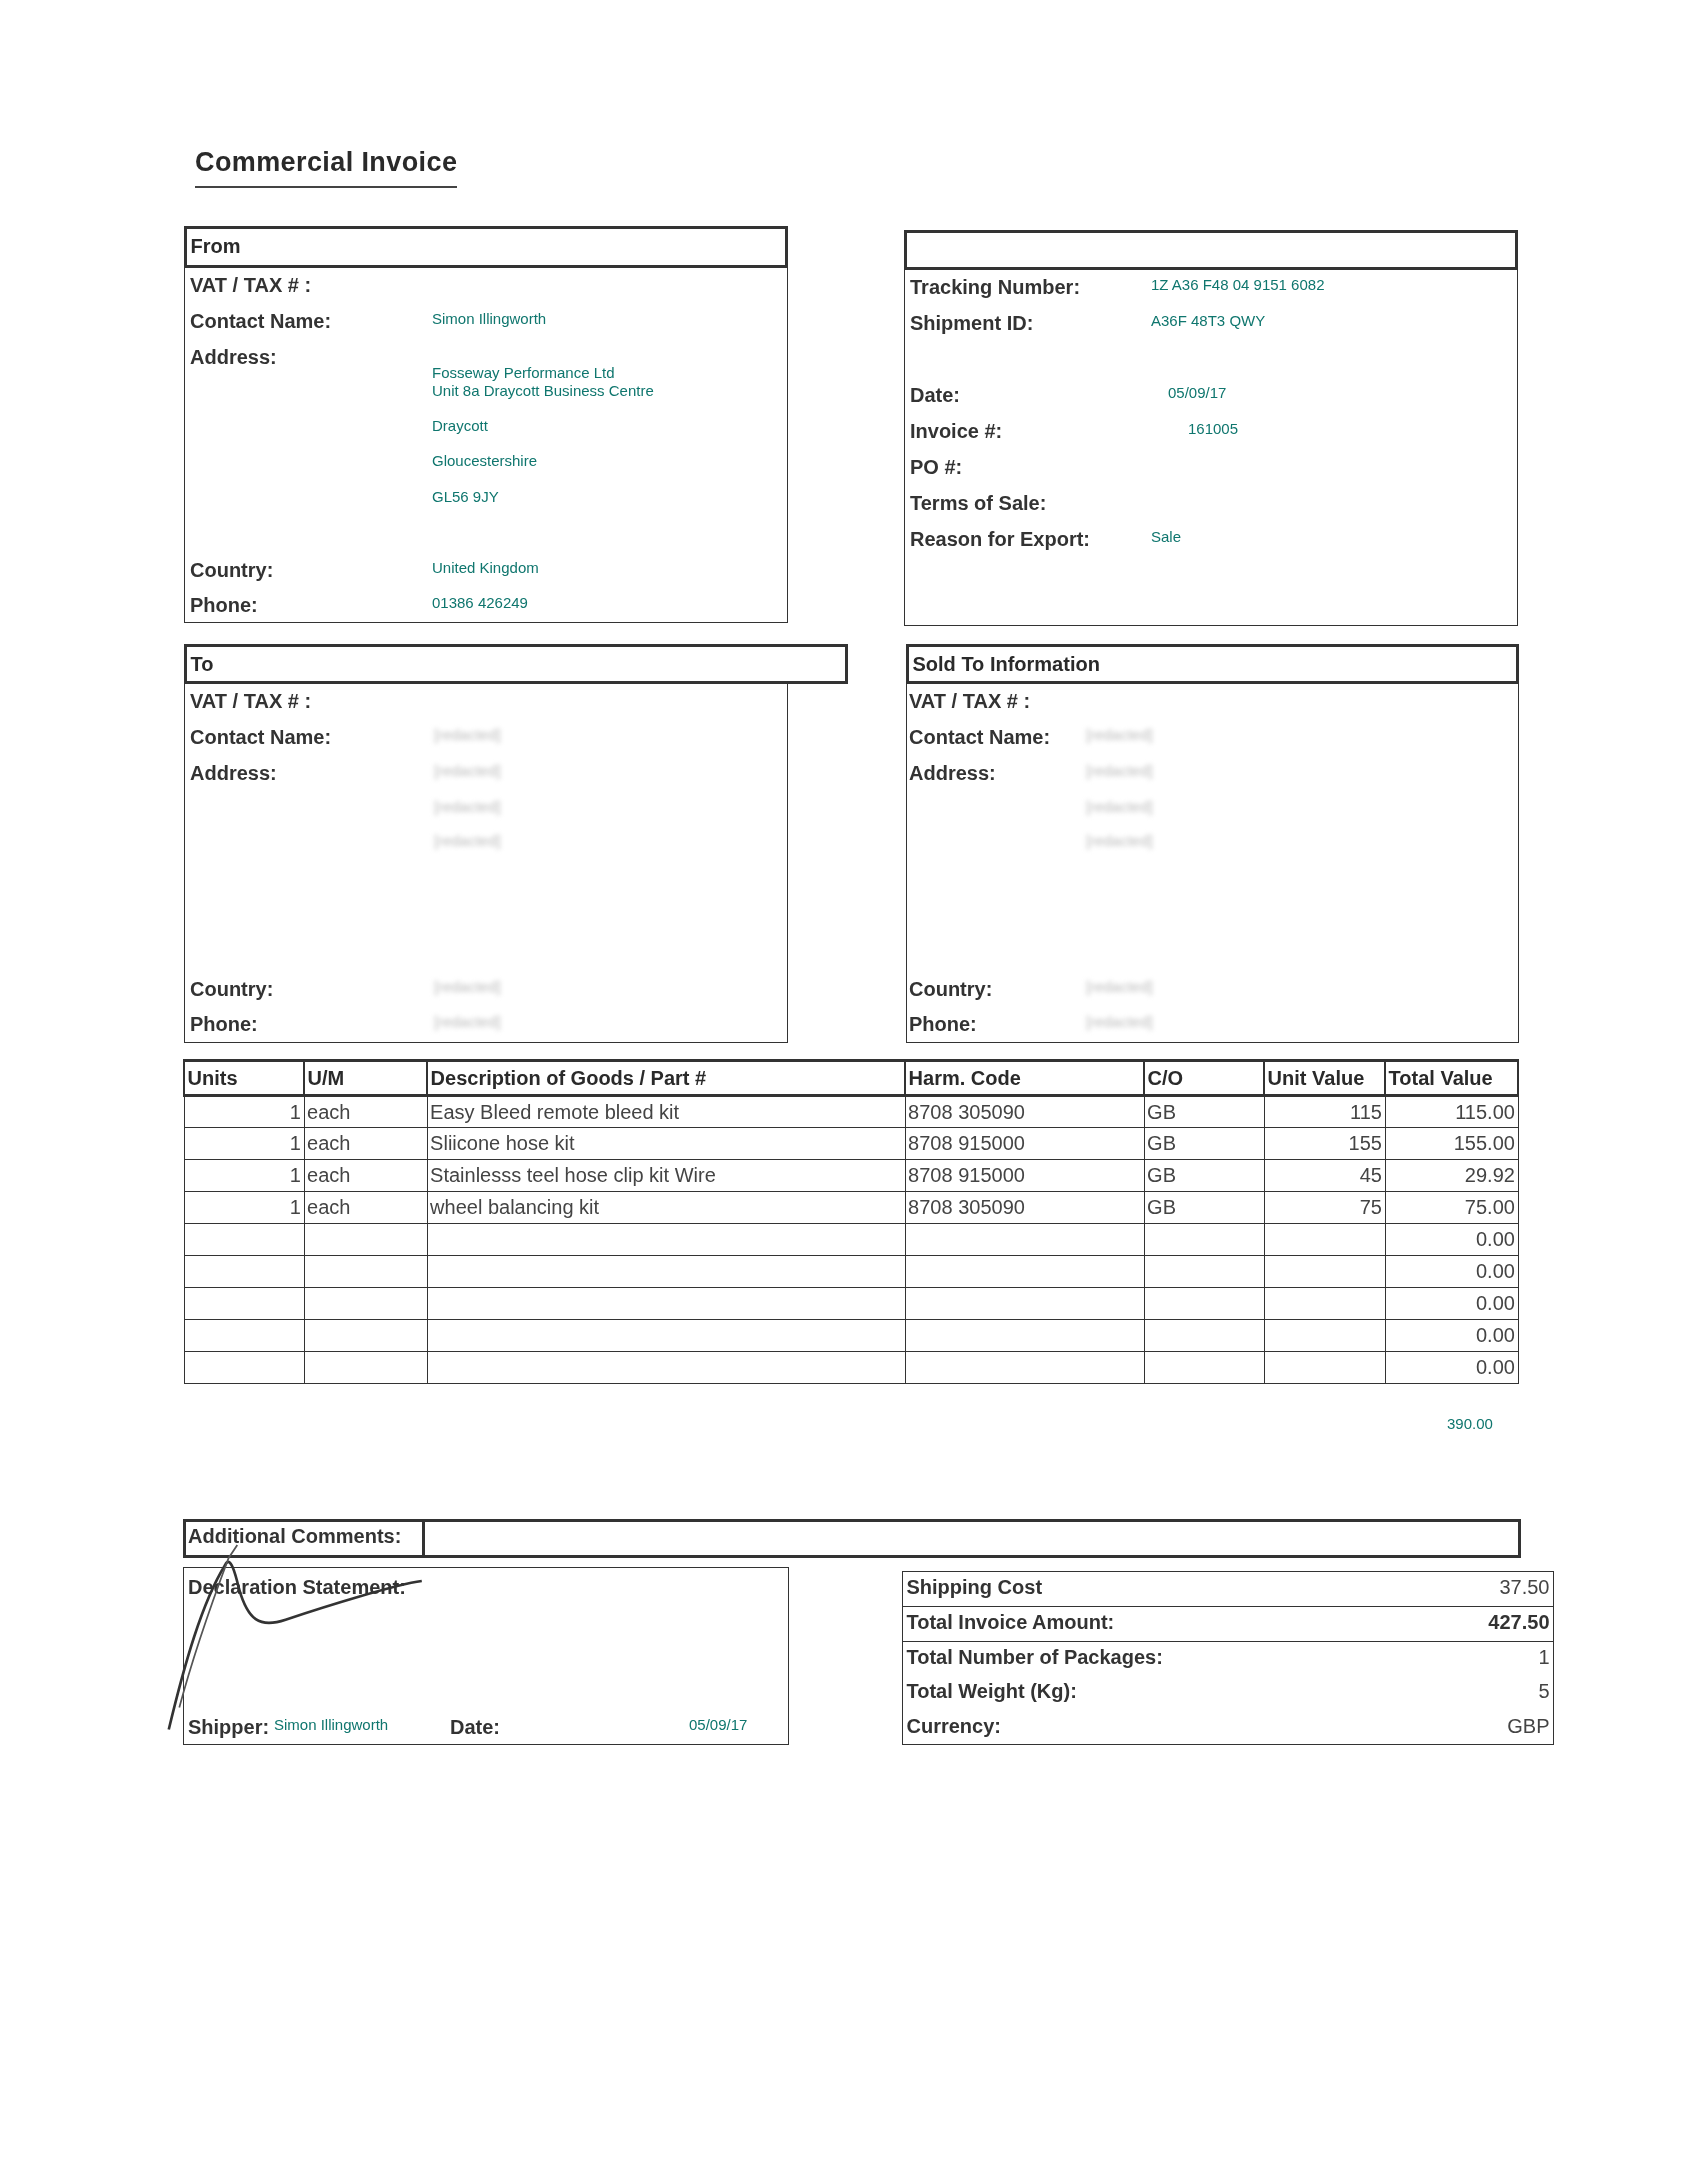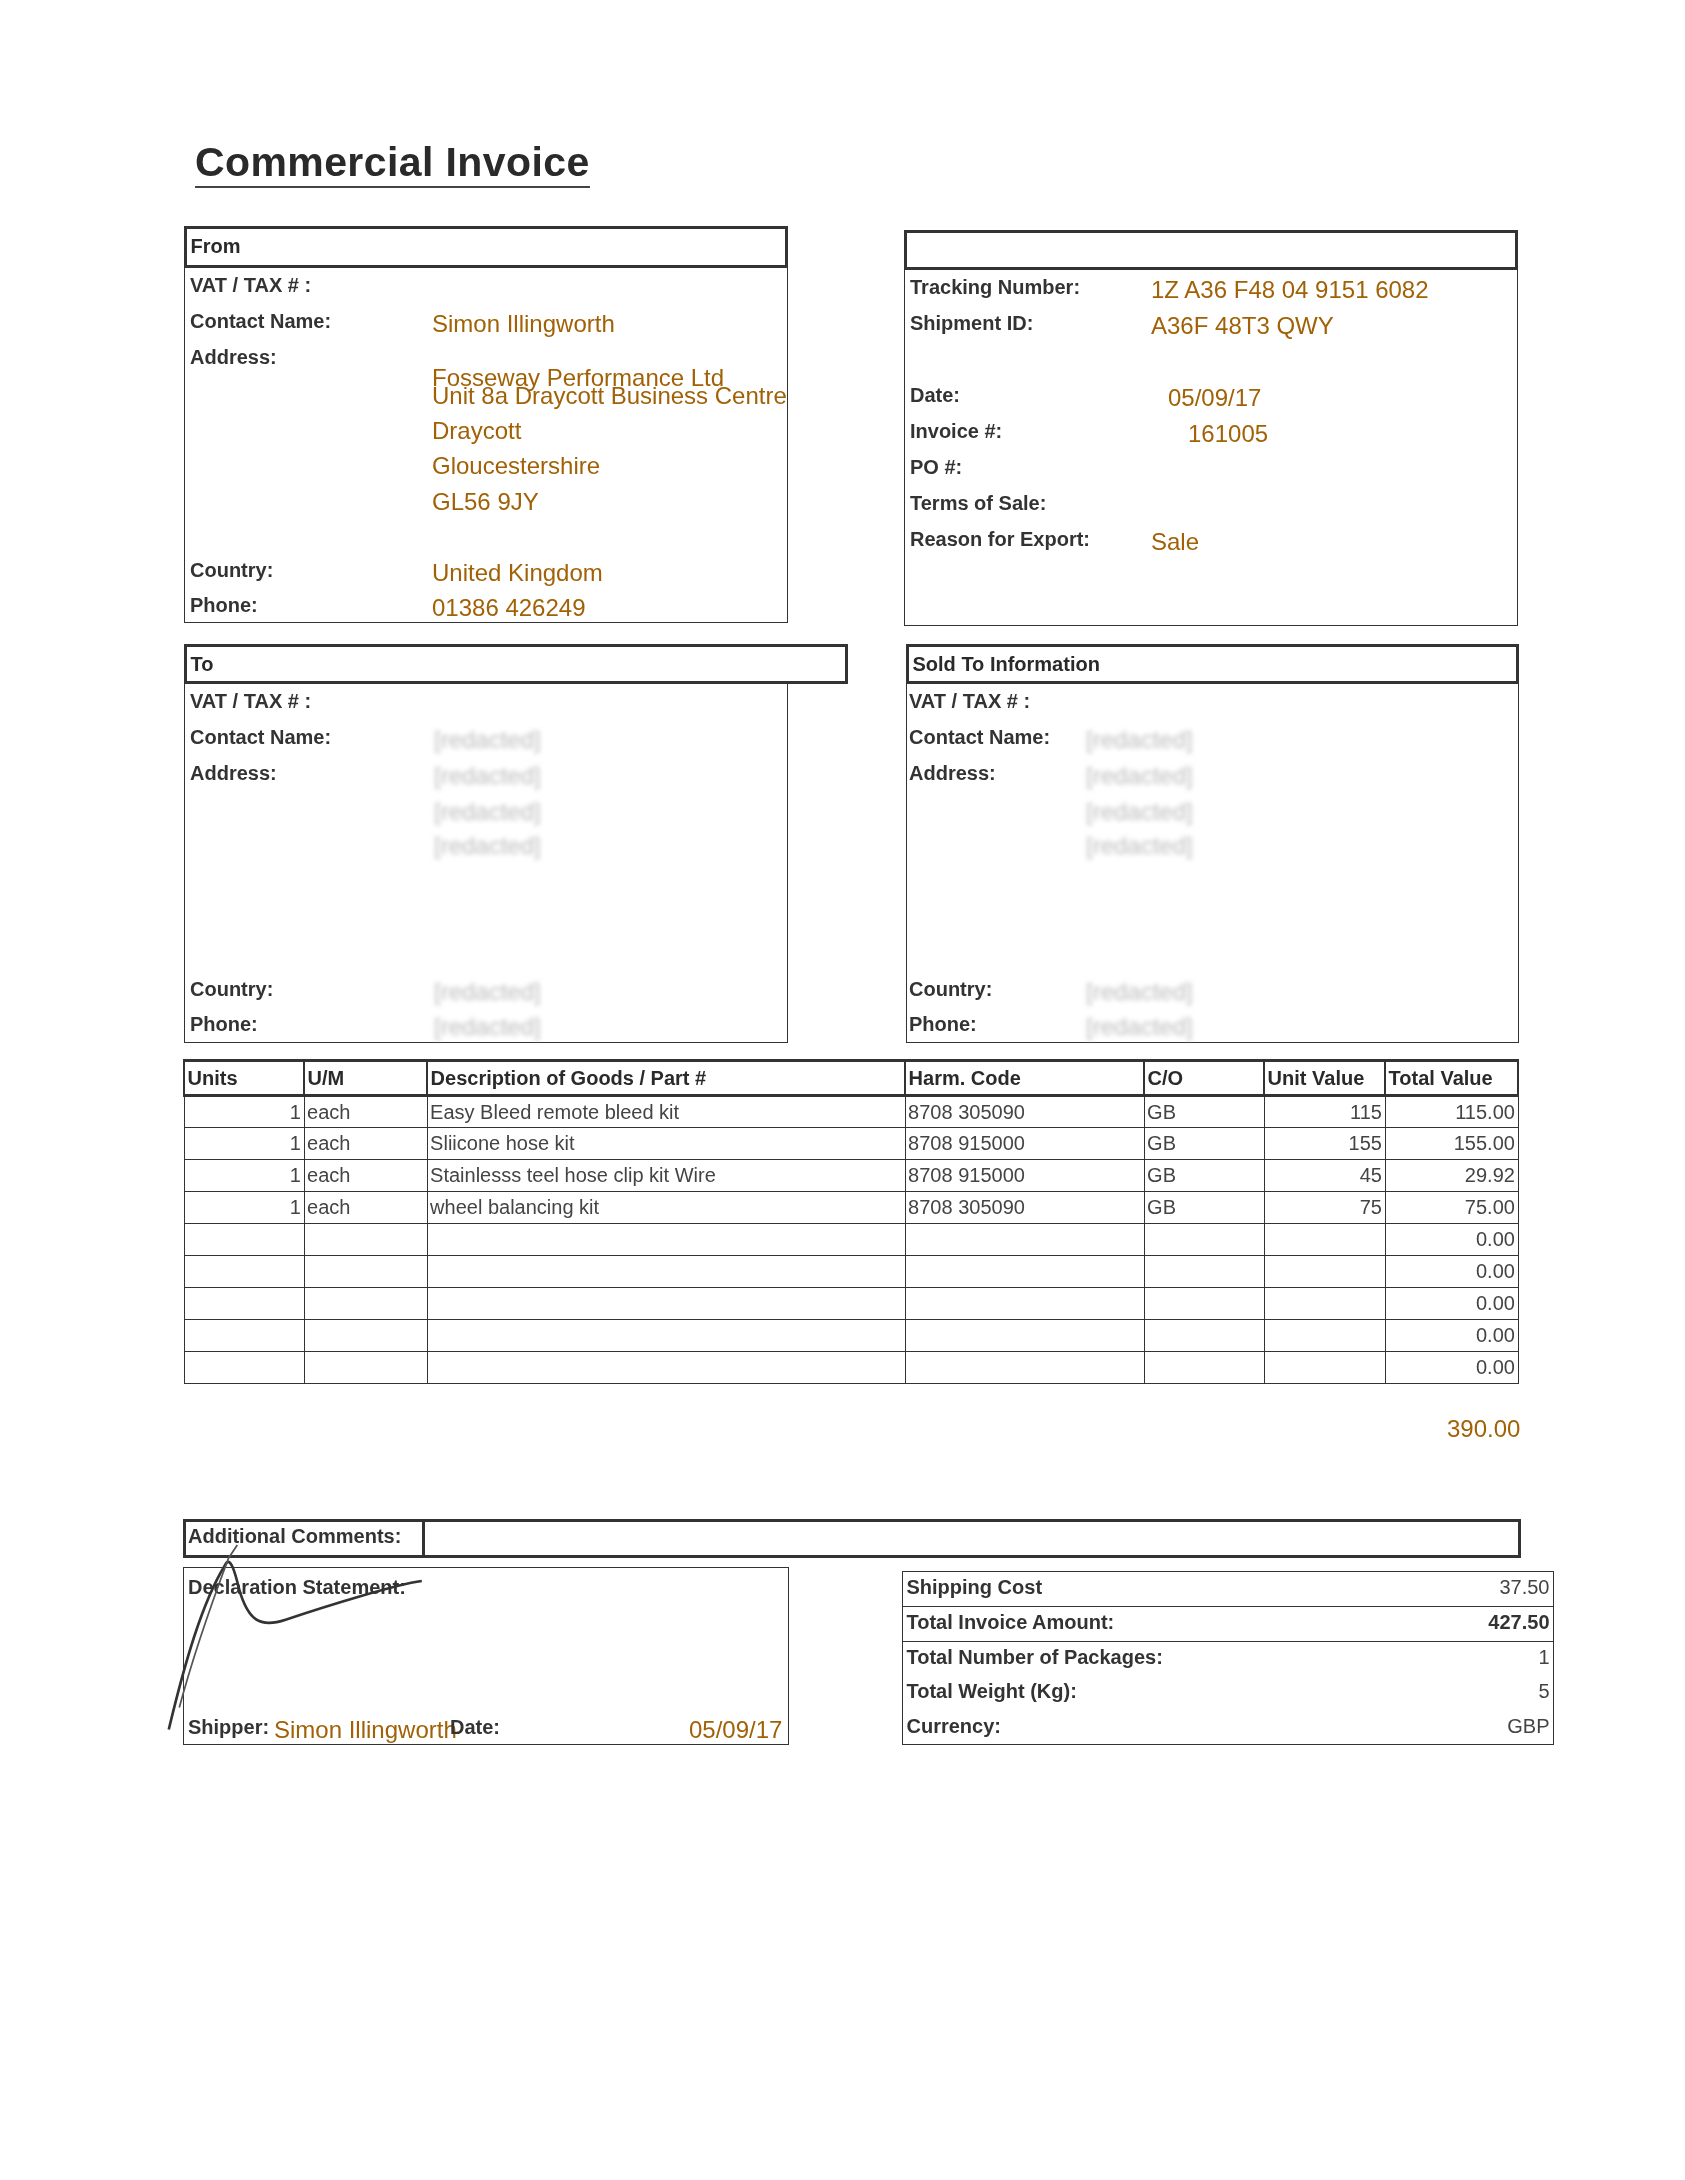--- a/index.html
+++ b/index.html
@@ -2,30 +2,30 @@
 <html style="font-size:14px"><head>
 <meta charset="utf-8">
 <style>
   html, body { margin: 0; padding: 0; background: #ffffff; }
   body {
     width: 1685px; height: 2180px; position: relative; overflow: hidden;
     font-family: "Liberation Sans", sans-serif; color: #333333;
   }
   .abs { position: absolute; }
   .title {
-    left: 195px; top: 140px; font-size: 41px; font-weight: bold; color: #2a2a2a;
+    left: 195px; top: 140px; font-size: 27px; font-weight: bold; color: #2a2a2a;
     letter-spacing: 0.4px; border-bottom: 2.6px solid #444; line-height: 44px; padding-bottom: 1.8px;
   }
   .box { position: absolute; border: 1.8px solid #333; box-sizing: border-box; }
   .hdr {
     position: absolute; border: 3.5px solid #333; box-sizing: border-box;
     font-weight: bold; font-size: 20px; color: #2a2a2a; padding: 3.5px 3.5px; line-height: 26px;
   }
   .lbl { position: absolute; font-weight: bold; font-size: 20px; color: #333; white-space: nowrap; }
-  .val { position: absolute; font-size: 24px; color: #a16207; white-space: nowrap; }
+  .val { position: absolute; font-size: 15px; color: #0f766e; white-space: nowrap; }
   .blur { filter: blur(2.6px); color: #bbb; }
   table.items {
     position: absolute; left: 183px; top: 1059px; border-collapse: collapse;
     font-size: 20px; color: #444;
   }
   table.items th, table.items td {
     border: 1.8px solid #333; height: 32px; padding: 0 2.6px; box-sizing: border-box;
   }
   table.items th { border-width: 3.5px 2.6px; text-align: left; font-weight: bold; color: #2a2a2a; height: 35px; }
   td.r { text-align: right; }

